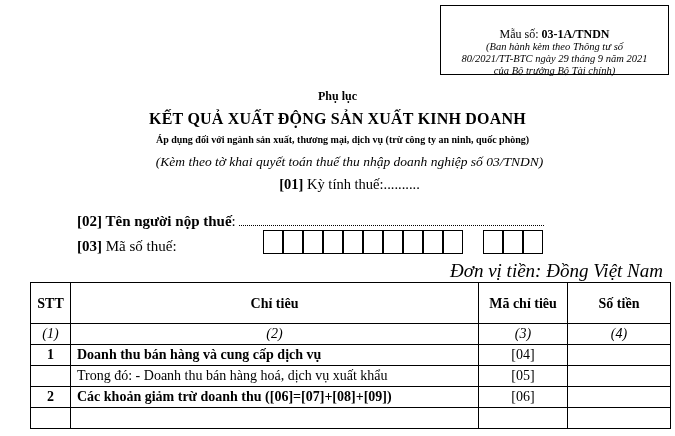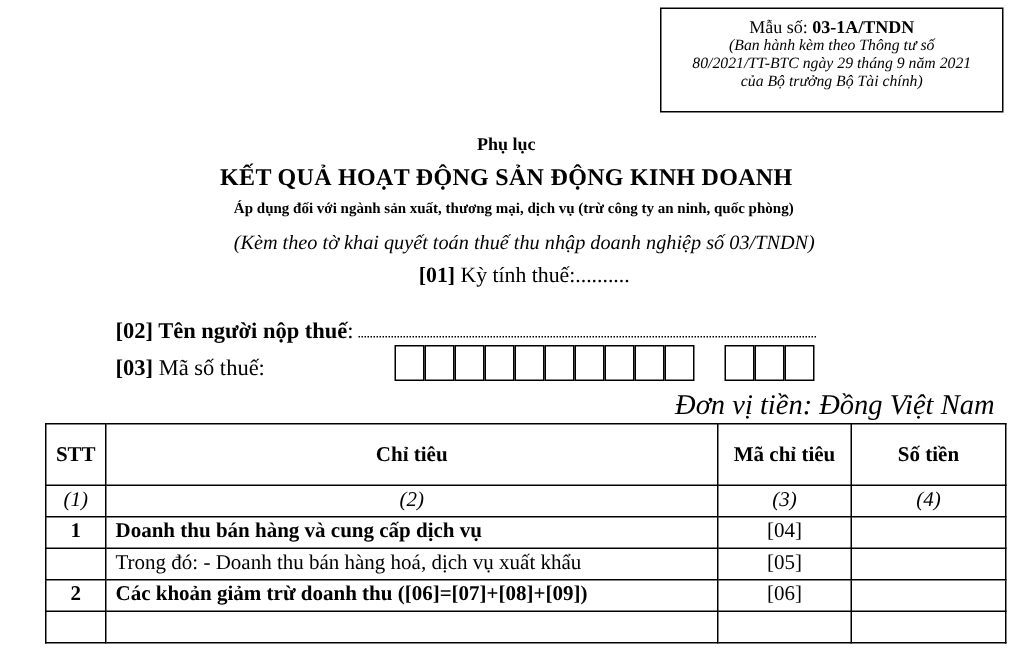--- a/index.html
+++ b/index.html
@@ -4,21 +4,21 @@
 <style>
   html, body { margin: 0; padding: 0; background: #ffffff; }
   body {
     width: 675px; height: 436px; position: relative; overflow: hidden;
     font-family: "Liberation Serif", serif; color: #000;
   }
   .abs { position: absolute; }
   .form-box {
     left: 440px; top: 5px; width: 229px; height: 70px;
     border: 1px solid #000; box-sizing: border-box;
-    text-align: center; font-size: 11px; line-height: 13px; padding-top: 6px;
+    text-align: center; font-size: 11px; line-height: 13px; padding-top: 22px;
   }
   .form-box .code-line { font-size: 12px; }
   .form-box .code-line b { font-weight: bold; }
   .form-box .italic { font-style: italic; font-size: 10.5px; line-height: 12px; }
   .center-line { left: 0; width: 675px; text-align: center; }
   .t-phuluc { top: 89px; font-weight: bold; font-size: 12px; }
   .t-main { top: 110px; font-weight: bold; font-size: 16px; letter-spacing: 0.2px; }
   .t-apply { top: 134px; font-weight: bold; font-size: 10px; left: 10px; width: 665px; }
   .t-attach { top: 154px; font-style: italic; font-size: 13.5px; left: 12px; }
   .t-period { top: 176px; font-size: 14.5px; left: 12px; }
@@ -48,21 +48,21 @@
 <body>
 
 <div class="abs form-box">
   <div class="code-line"><span>Mẫu số: </span><b>03-1A/TNDN</b></div>
   <div class="italic">(Ban hành kèm theo Thông tư số</div>
   <div class="italic">80/2021/TT-BTC ngày 29 tháng 9 năm 2021</div>
   <div class="italic">của Bộ trưởng Bộ Tài chính)</div>
 </div>
 
 <div class="abs center-line t-phuluc">Phụ lục</div>
-<div class="abs center-line t-main">KẾT QUẢ HOẠT ĐỘNG SẢN ĐỘNG KINH DOANH</div>
+<div class="abs center-line t-main">KẾT QUẢ XUẤT ĐỘNG SẢN XUẤT KINH DOANH</div>
 <div class="abs center-line t-apply">Áp dụng đối với ngành sản xuất, thương mại, dịch vụ (trừ công ty an ninh, quốc phòng)</div>
 <div class="abs center-line t-attach">(Kèm theo tờ khai quyết toán thuế thu nhập doanh nghiệp số 03/TNDN)</div>
 <div class="abs center-line t-period"><b>[01]</b><span> Kỳ tính thuế:..........</span></div>
 
 <div class="abs payer-row">
   <b>[02] Tên người nộp thuế</b><span>:</span><span class="dots"></span>
 </div>
 
 <div class="abs taxid-label"><b>[03]</b><span> Mã số thuế:</span></div>
 

